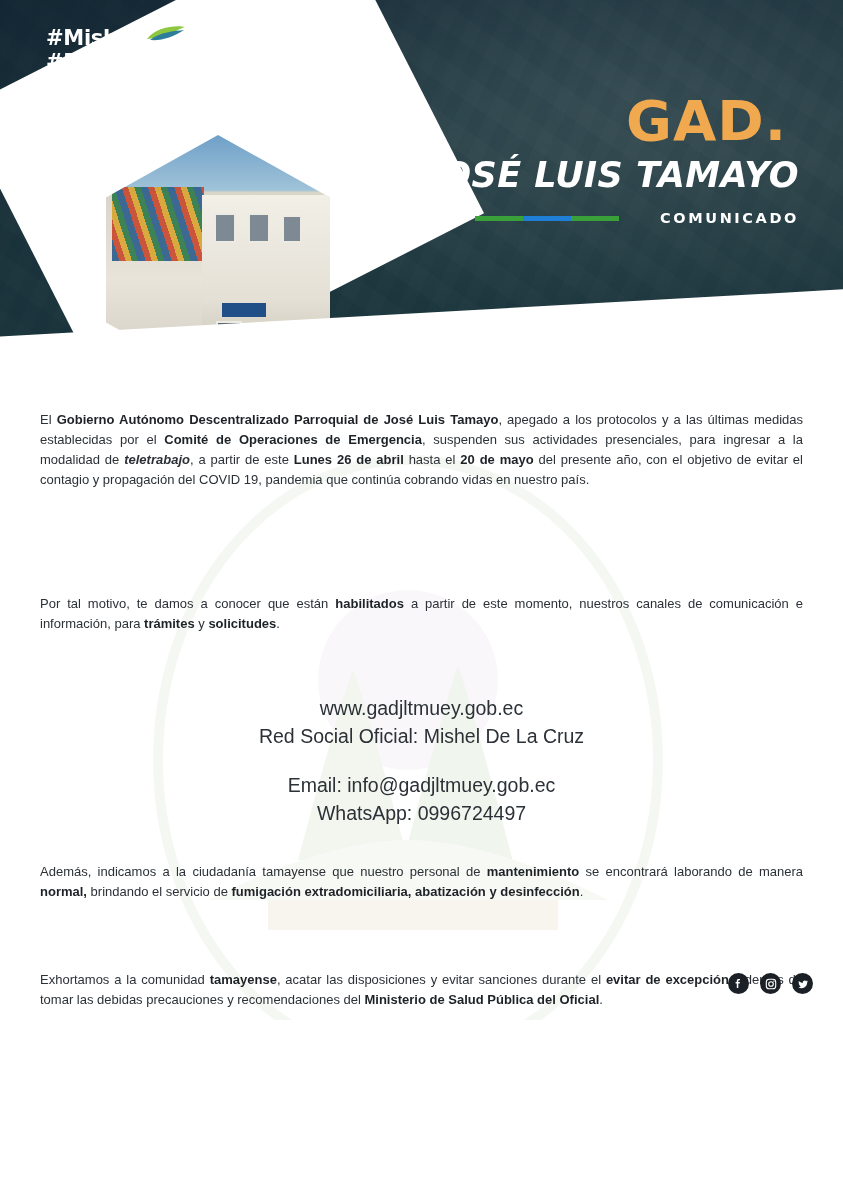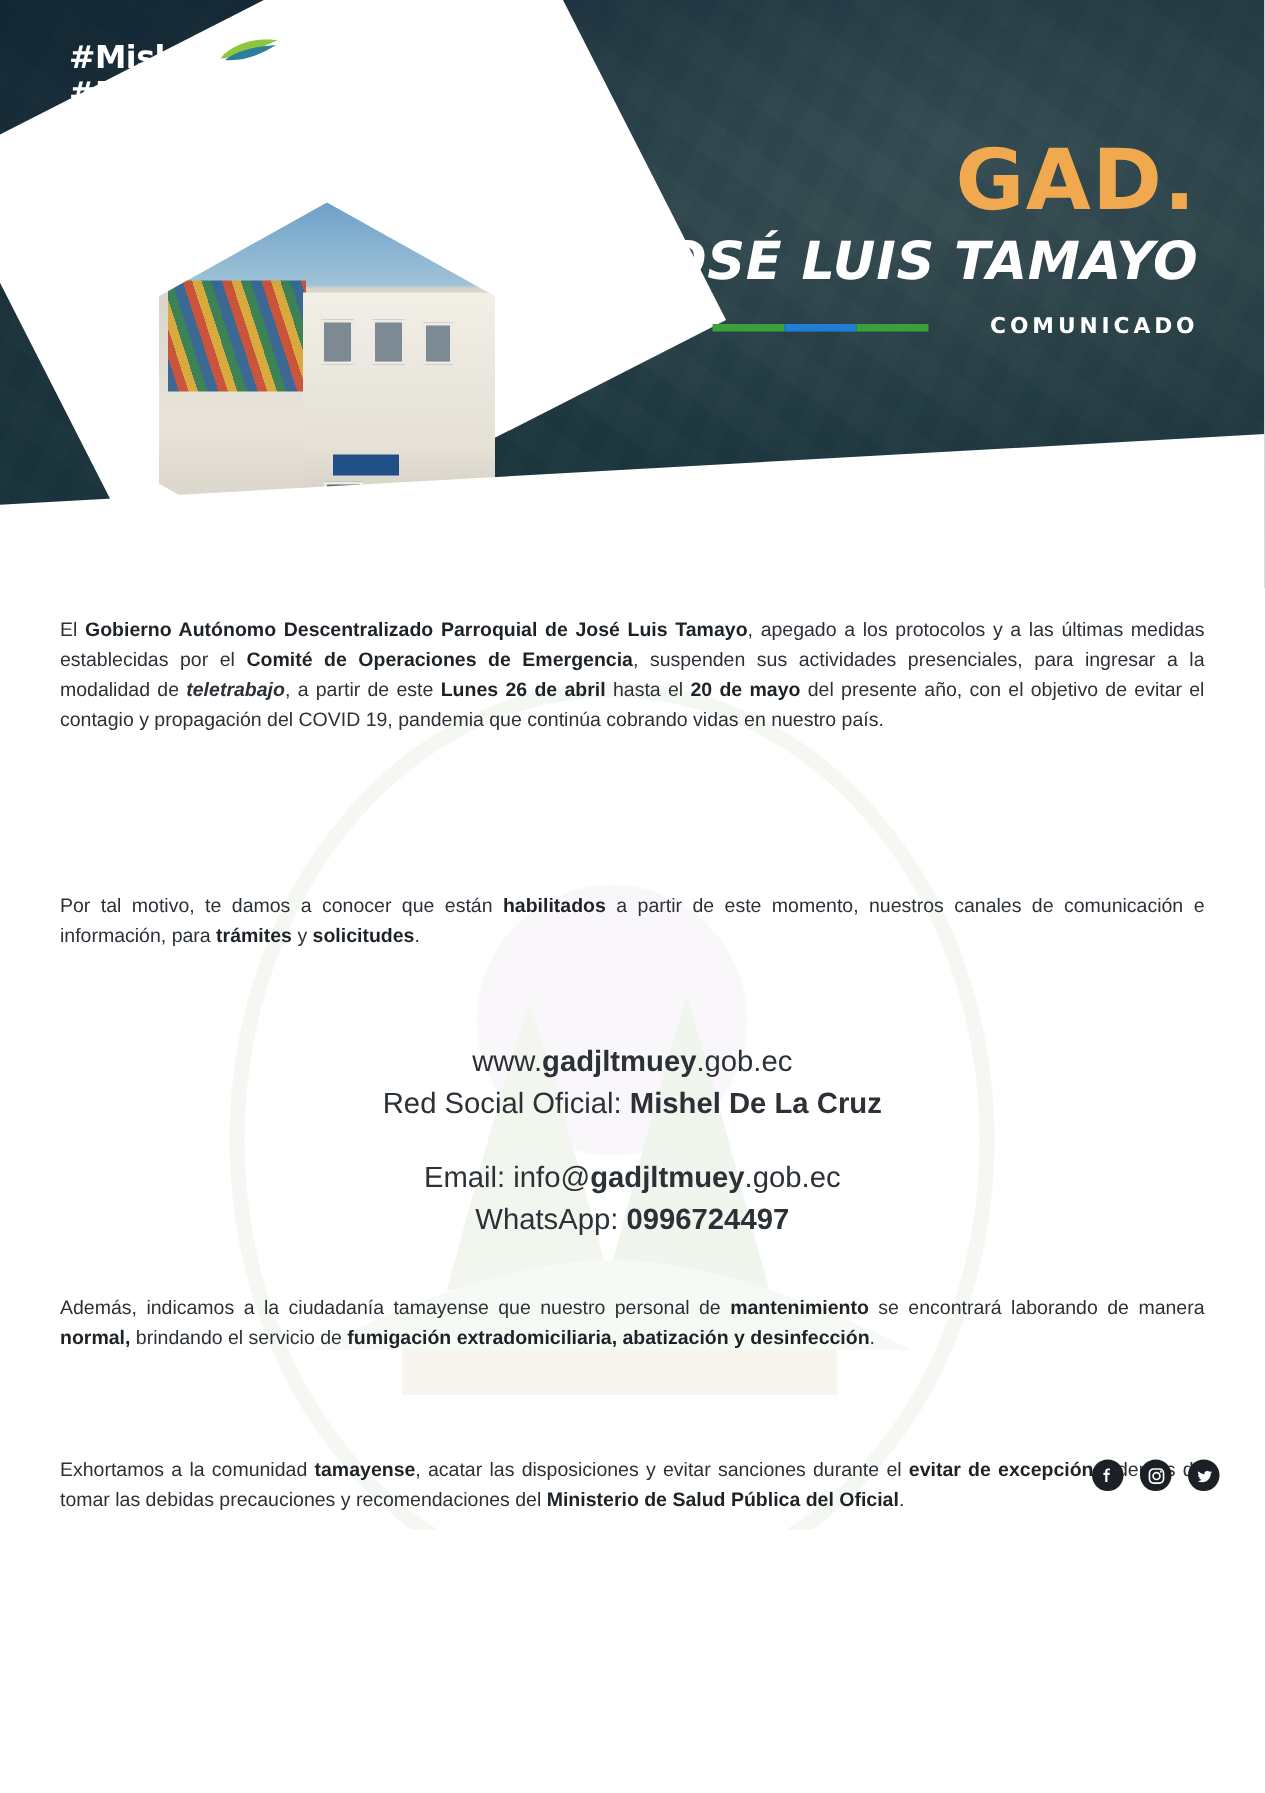--- a/index.html
+++ b/index.html
@@ -144,21 +144,21 @@
   }
   .dots span {
     width: 6px; height: 6px;
     border-radius: 50%;
     background: #ffffff;
     display: block;
   }
 
   .gad-title {
     position: absolute;
-    right: 45px; top: 88px;
+    right: 56px; top: 88px;
     font-size: 56px;
     font-weight: bold;
     color: #f0a94e;
     letter-spacing: 1px;
     font-family: "DejaVu Sans", sans-serif;
   }
   .gad-sub {
     position: absolute;
     right: 44px; top: 155px;
     font-size: 35px;
@@ -215,21 +215,21 @@
   .p2 { position: absolute; top: 202px; left: 0; right: 0; }
   .contact-block {
     position: absolute;
     top: 302px; left: 0; width: 843px;
     text-align: center;
     font-size: 19.5px;
     line-height: 1.45;
     color: #2b3137;
   }
   .contact-block .l { display: block; }
-  .contact-block b { font-weight: bold; }
+  .contact-block b { font-weight: normal; }
   .contact-gap { height: 20px; }
   .p3 { position: absolute; top: 470px; left: 0; right: 0; }
   .p4 { position: absolute; top: 578px; left: 0; right: 0; }
 
   
   .footer-brand {
     position: absolute;
     left: 310px; top: 1078px;
     width: 240px; height: 70px;
     text-align: center;

